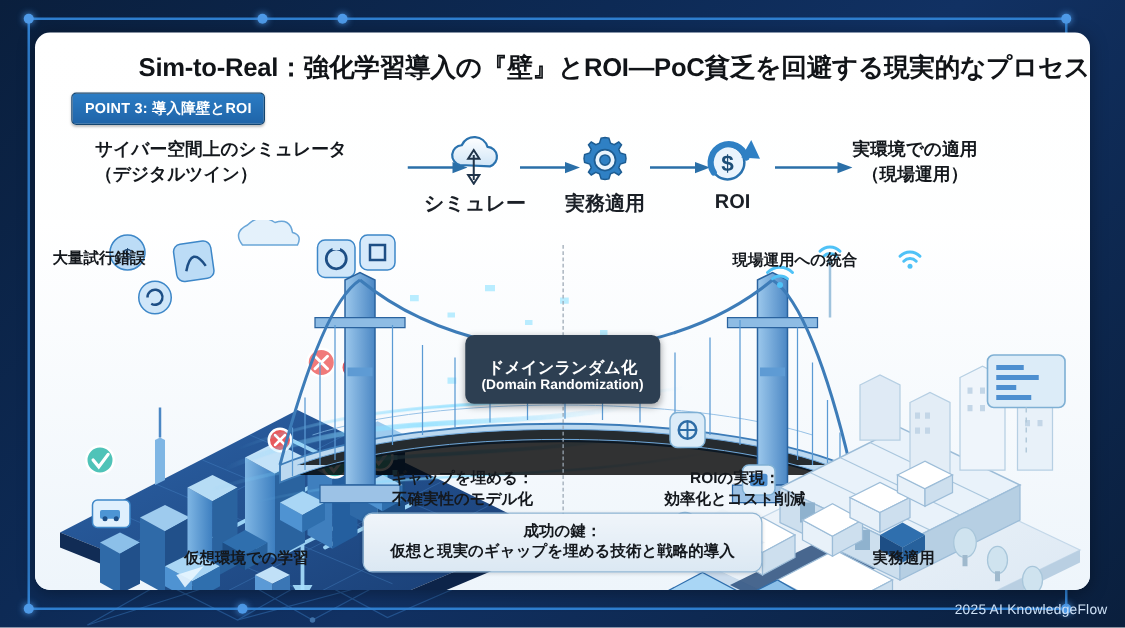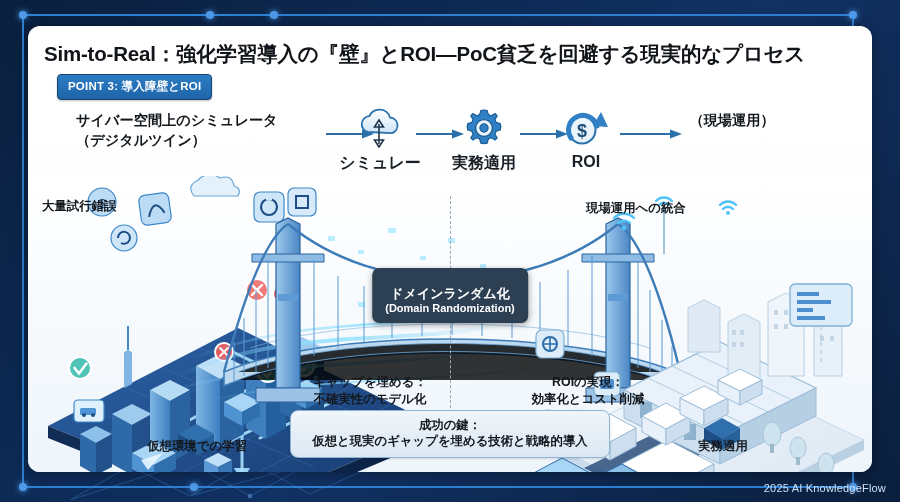--- a/index.html
+++ b/index.html
@@ -33,22 +33,22 @@
   .card {
     position: absolute; left: 28px; top: 26px;
     width: 844px; height: 446px;
     background: linear-gradient(180deg,#ffffff 0%,#fdfefe 60%,#f3f6f9 100%);
     border-radius: 12px;
     box-shadow: 0 2px 14px rgba(0,0,0,.35);
     overflow: hidden;
   }
 
   .title {
-    position: absolute; top: 14px; left: 16px; width: 100%;
-    text-align: left;
+    position: absolute; top: 14px; left: 0; width: 100%;
+    text-align: right;
     font-size: 20.5px; font-weight: bold; color: #111418;
     letter-spacing: -0.2px; white-space: nowrap;
   }
 
   .point-badge {
     position: absolute; left: 29px; top: 48px;
     background: linear-gradient(180deg,#2b7cc4 0%,#1f64a8 100%);
     border: 1px solid #14456f;
     color: #fff; font-size: 11.5px; font-weight: bold;
     padding: 4px 10px 5px; border-radius: 4px;
@@ -221,20 +221,21 @@
       </div>
       <div class="cap">ROI</div>
     </div>
 
     <svg class="arrow" style="left:592px; width:62px;" viewBox="0 0 62 12">
       <line x1="0" y1="6" x2="52" y2="6" stroke="#2a6fa8" stroke-width="2"></line>
       <polygon points="62,6 50,1.5 50,10.5" fill="#2a6fa8"></polygon>
     </svg>
 
     <div class="flow-label-right">
+      <div>実環境での適用</div>
       <div>（現場運用）</div>
     </div>
   </div>
 
   <div class="stage">
 
     <svg width="844" height="296" viewBox="0 0 844 296">
       <defs>
         <linearGradient id="skyL" x1="0" y1="0" x2="0" y2="1">
           <stop offset="0" stop-color="#ffffff"></stop>

